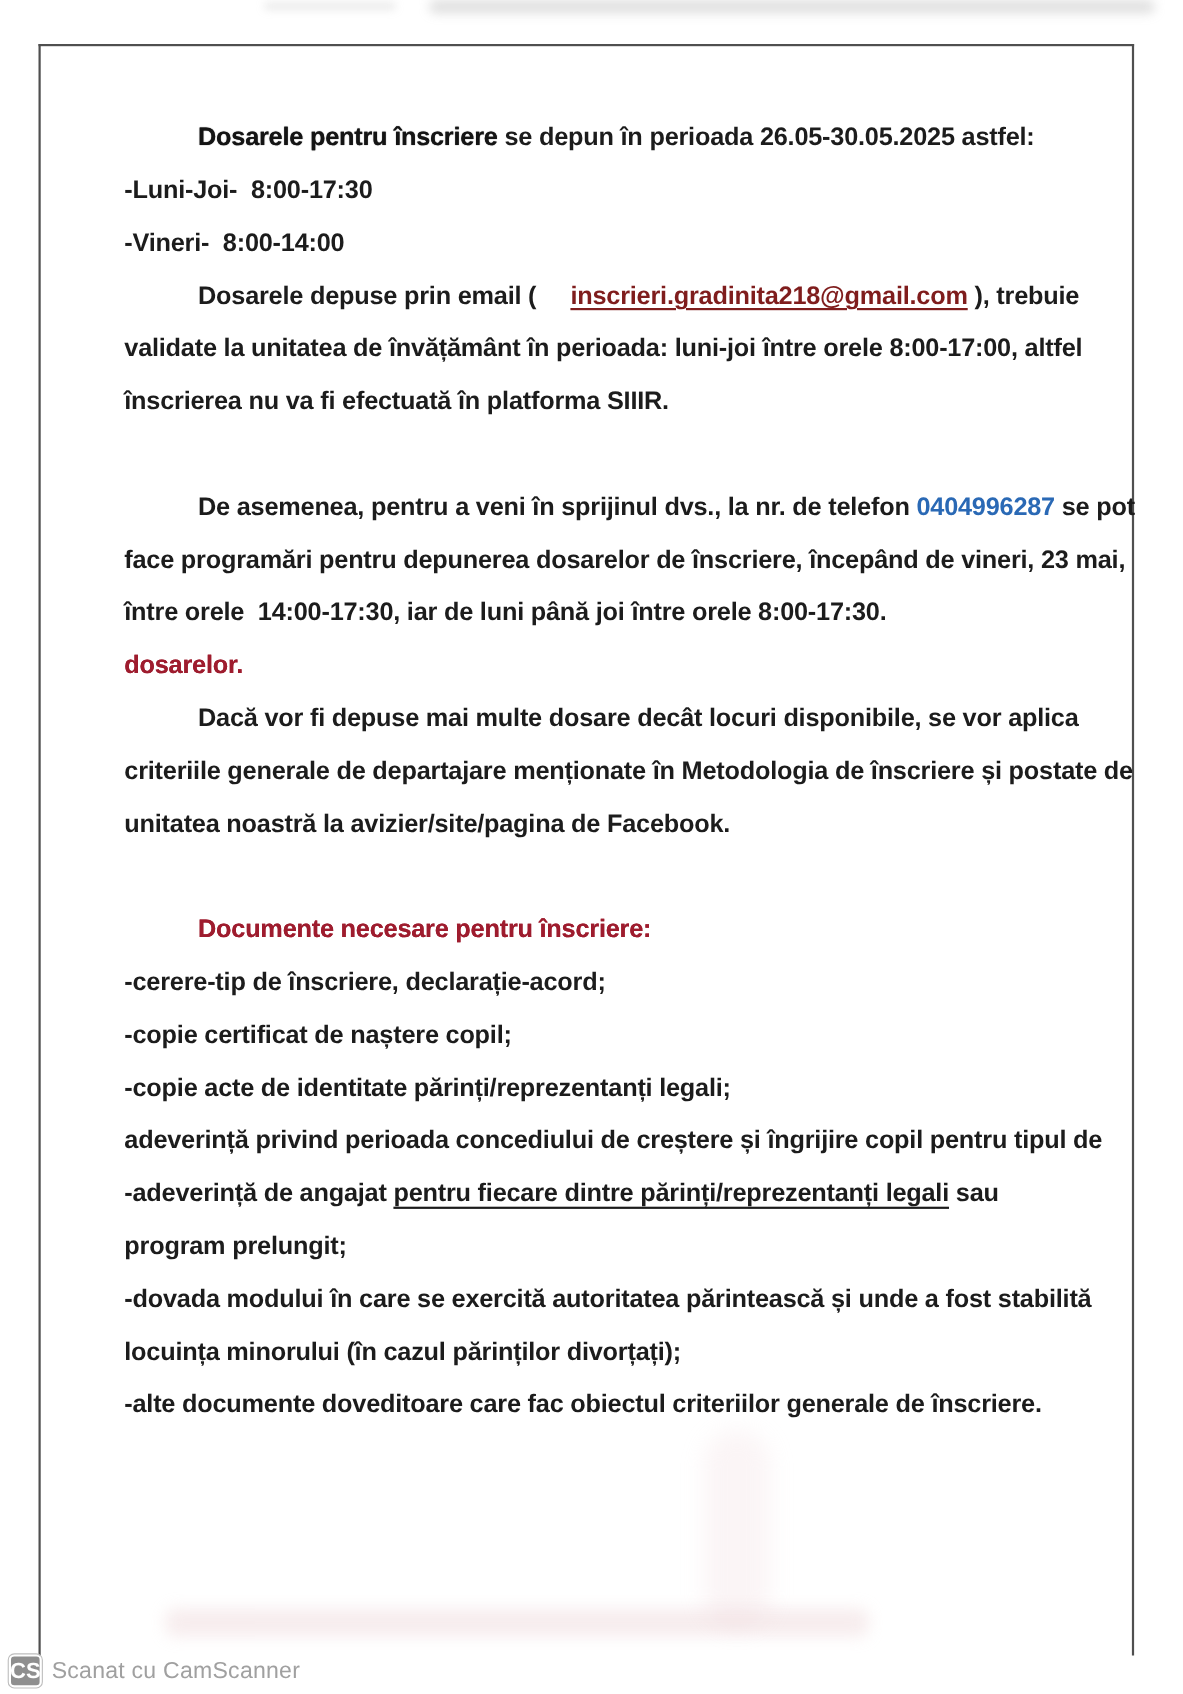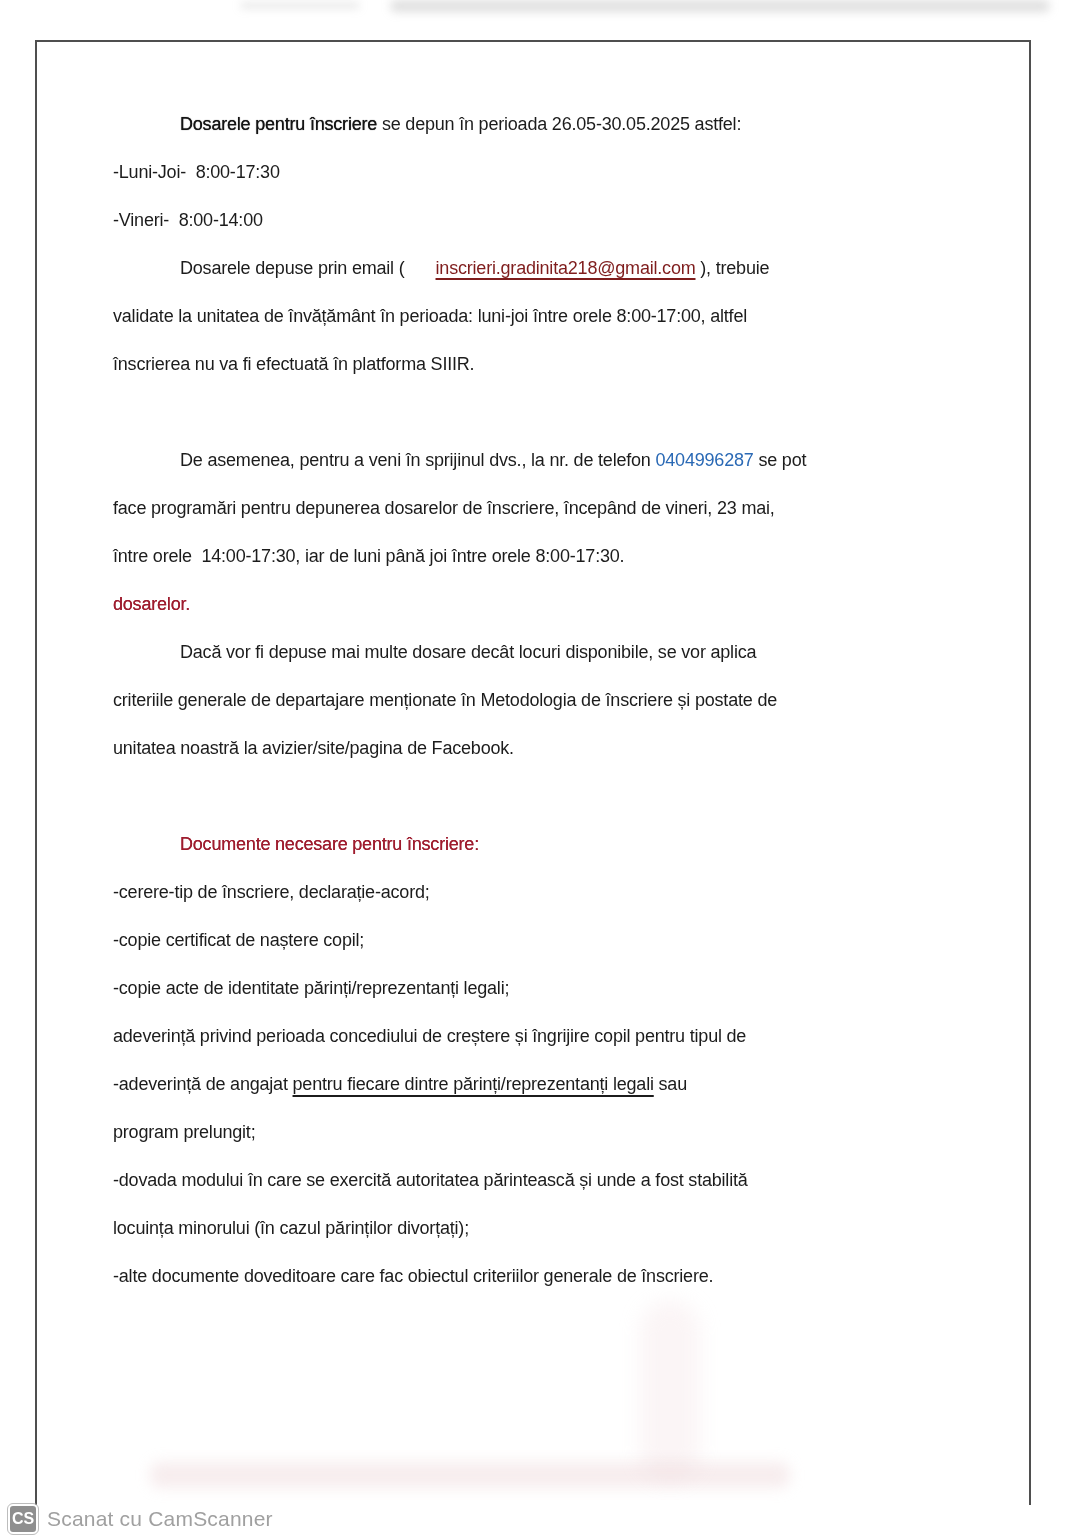--- a/index.html
+++ b/index.html
@@ -26,38 +26,38 @@
     left:150px; top:1462px; width:640px; height:26px;
     background:rgba(228,196,200,0.30); filter:blur(7px); border-radius:10px;
   }
   .artifact-bottom2 {
     left:640px; top:1300px; width:60px; height:180px;
     background:rgba(235,210,214,0.22); filter:blur(10px); border-radius:30px;
   }
   .doc-body { position:absolute; left:113px; top:100px; width:930px; }
   .line {
     height:48px; line-height:48px; white-space:pre;
-    font-size:18px; font-weight:normal; letter-spacing:-0.2px; color:#1c1c1c;
+    font-size:23px; font-weight:bold; letter-spacing:-0.2px; color:#1c1c1c;
   }
   .line.indent { padding-left:67px; }
   .txt { color:#1c1c1c; }
   .xb  { color:#141414; text-shadow:0 0 0.8px currentColor; }
   .red { color:#9e1c2e; text-shadow:0 0 0.5px currentColor; }
   .link { color:#7f1d1d; text-decoration:underline; text-underline-offset:4px; text-decoration-thickness:2px;padding-left:31px; }
   .phone { color:#2a69b5; }
   .u { text-decoration:underline; text-underline-offset:5px; text-decoration-thickness:2px; }
   .footer {
     position:absolute; left:8px; top:1502px; height:34px;
     display:flex; align-items:center; gap:9px;
   }
   .cs-badge {
     display:inline-flex; width:30px; height:30px; box-sizing:border-box;
     background:#8f8f8f; color:#ffffff; border-radius:5px;
     align-items:center; justify-content:center;
-    font-size:16px; font-weight:bold; letter-spacing:0;
+    font-size:20px; font-weight:bold; letter-spacing:0;
     border:2px solid #ffffff; outline:1px solid #bdbdbd;
   }
   .cs-text { color:#a0a0a0; font-size:21px; font-weight:normal; letter-spacing:0.2px; }
 </style>
 </head>
 <body>
 
 <div class="scan-page">
   <div class="artifact artifact-top"></div>
   <div class="artifact artifact-top2"></div>

